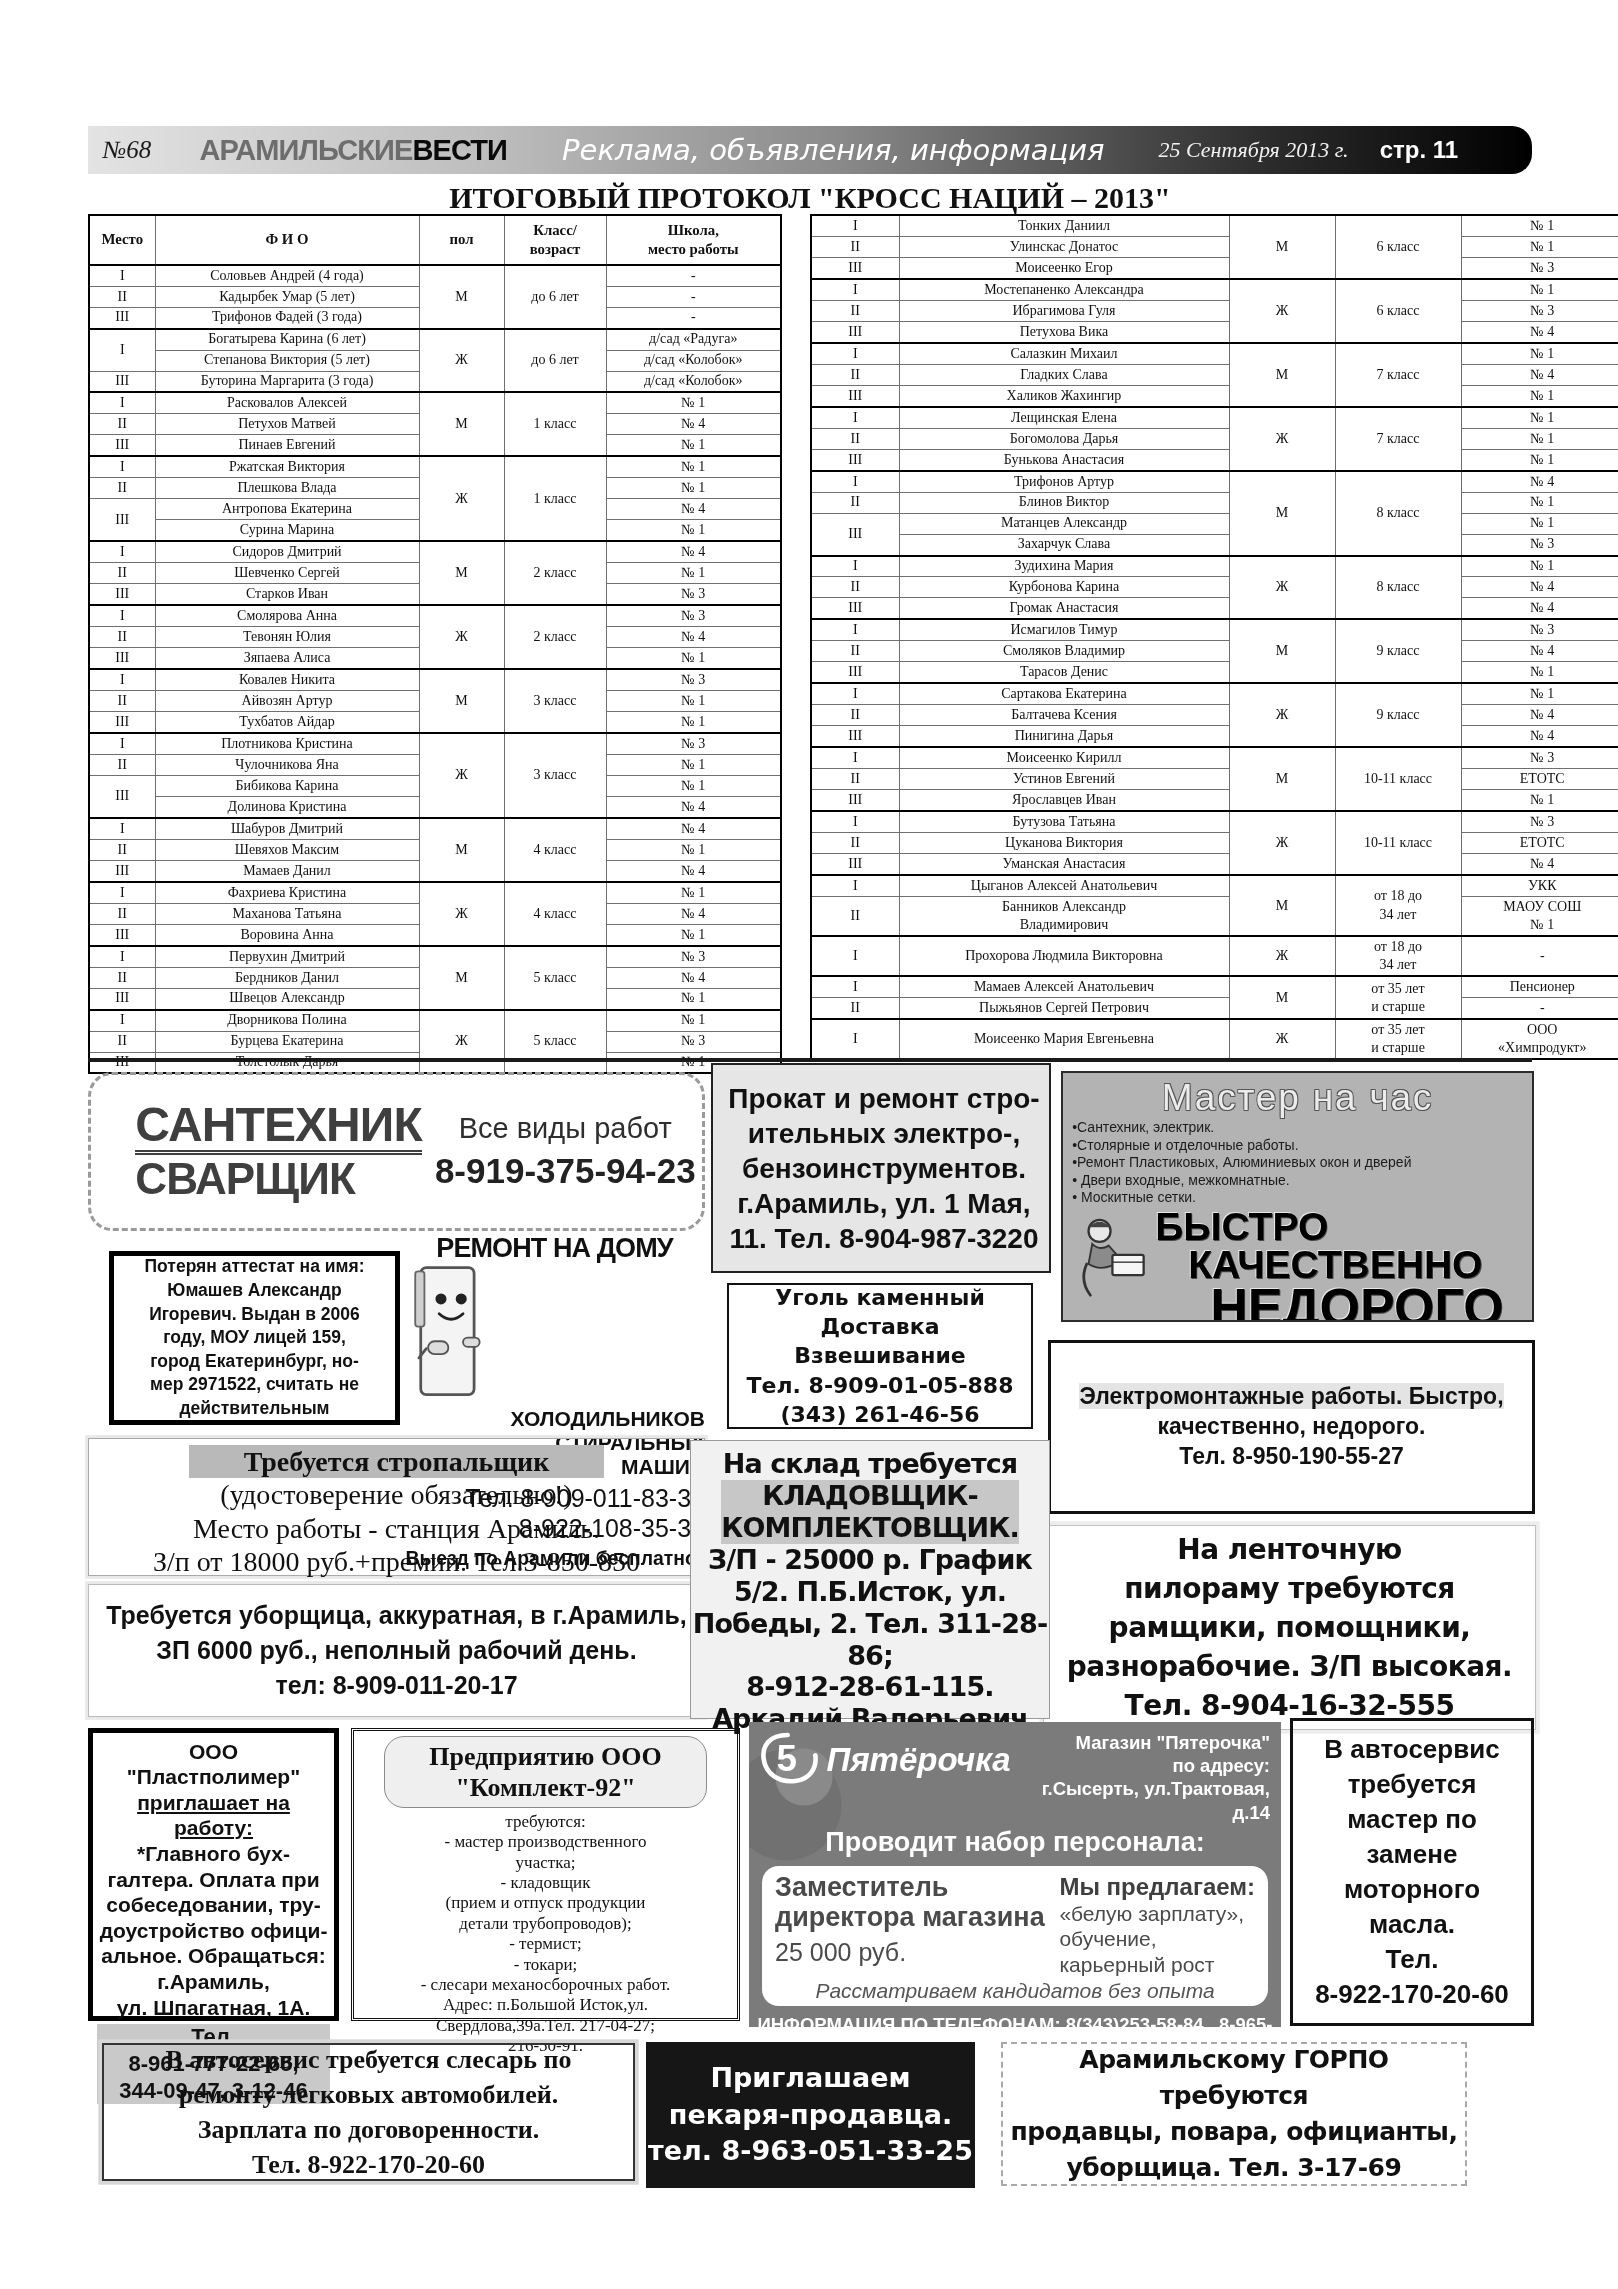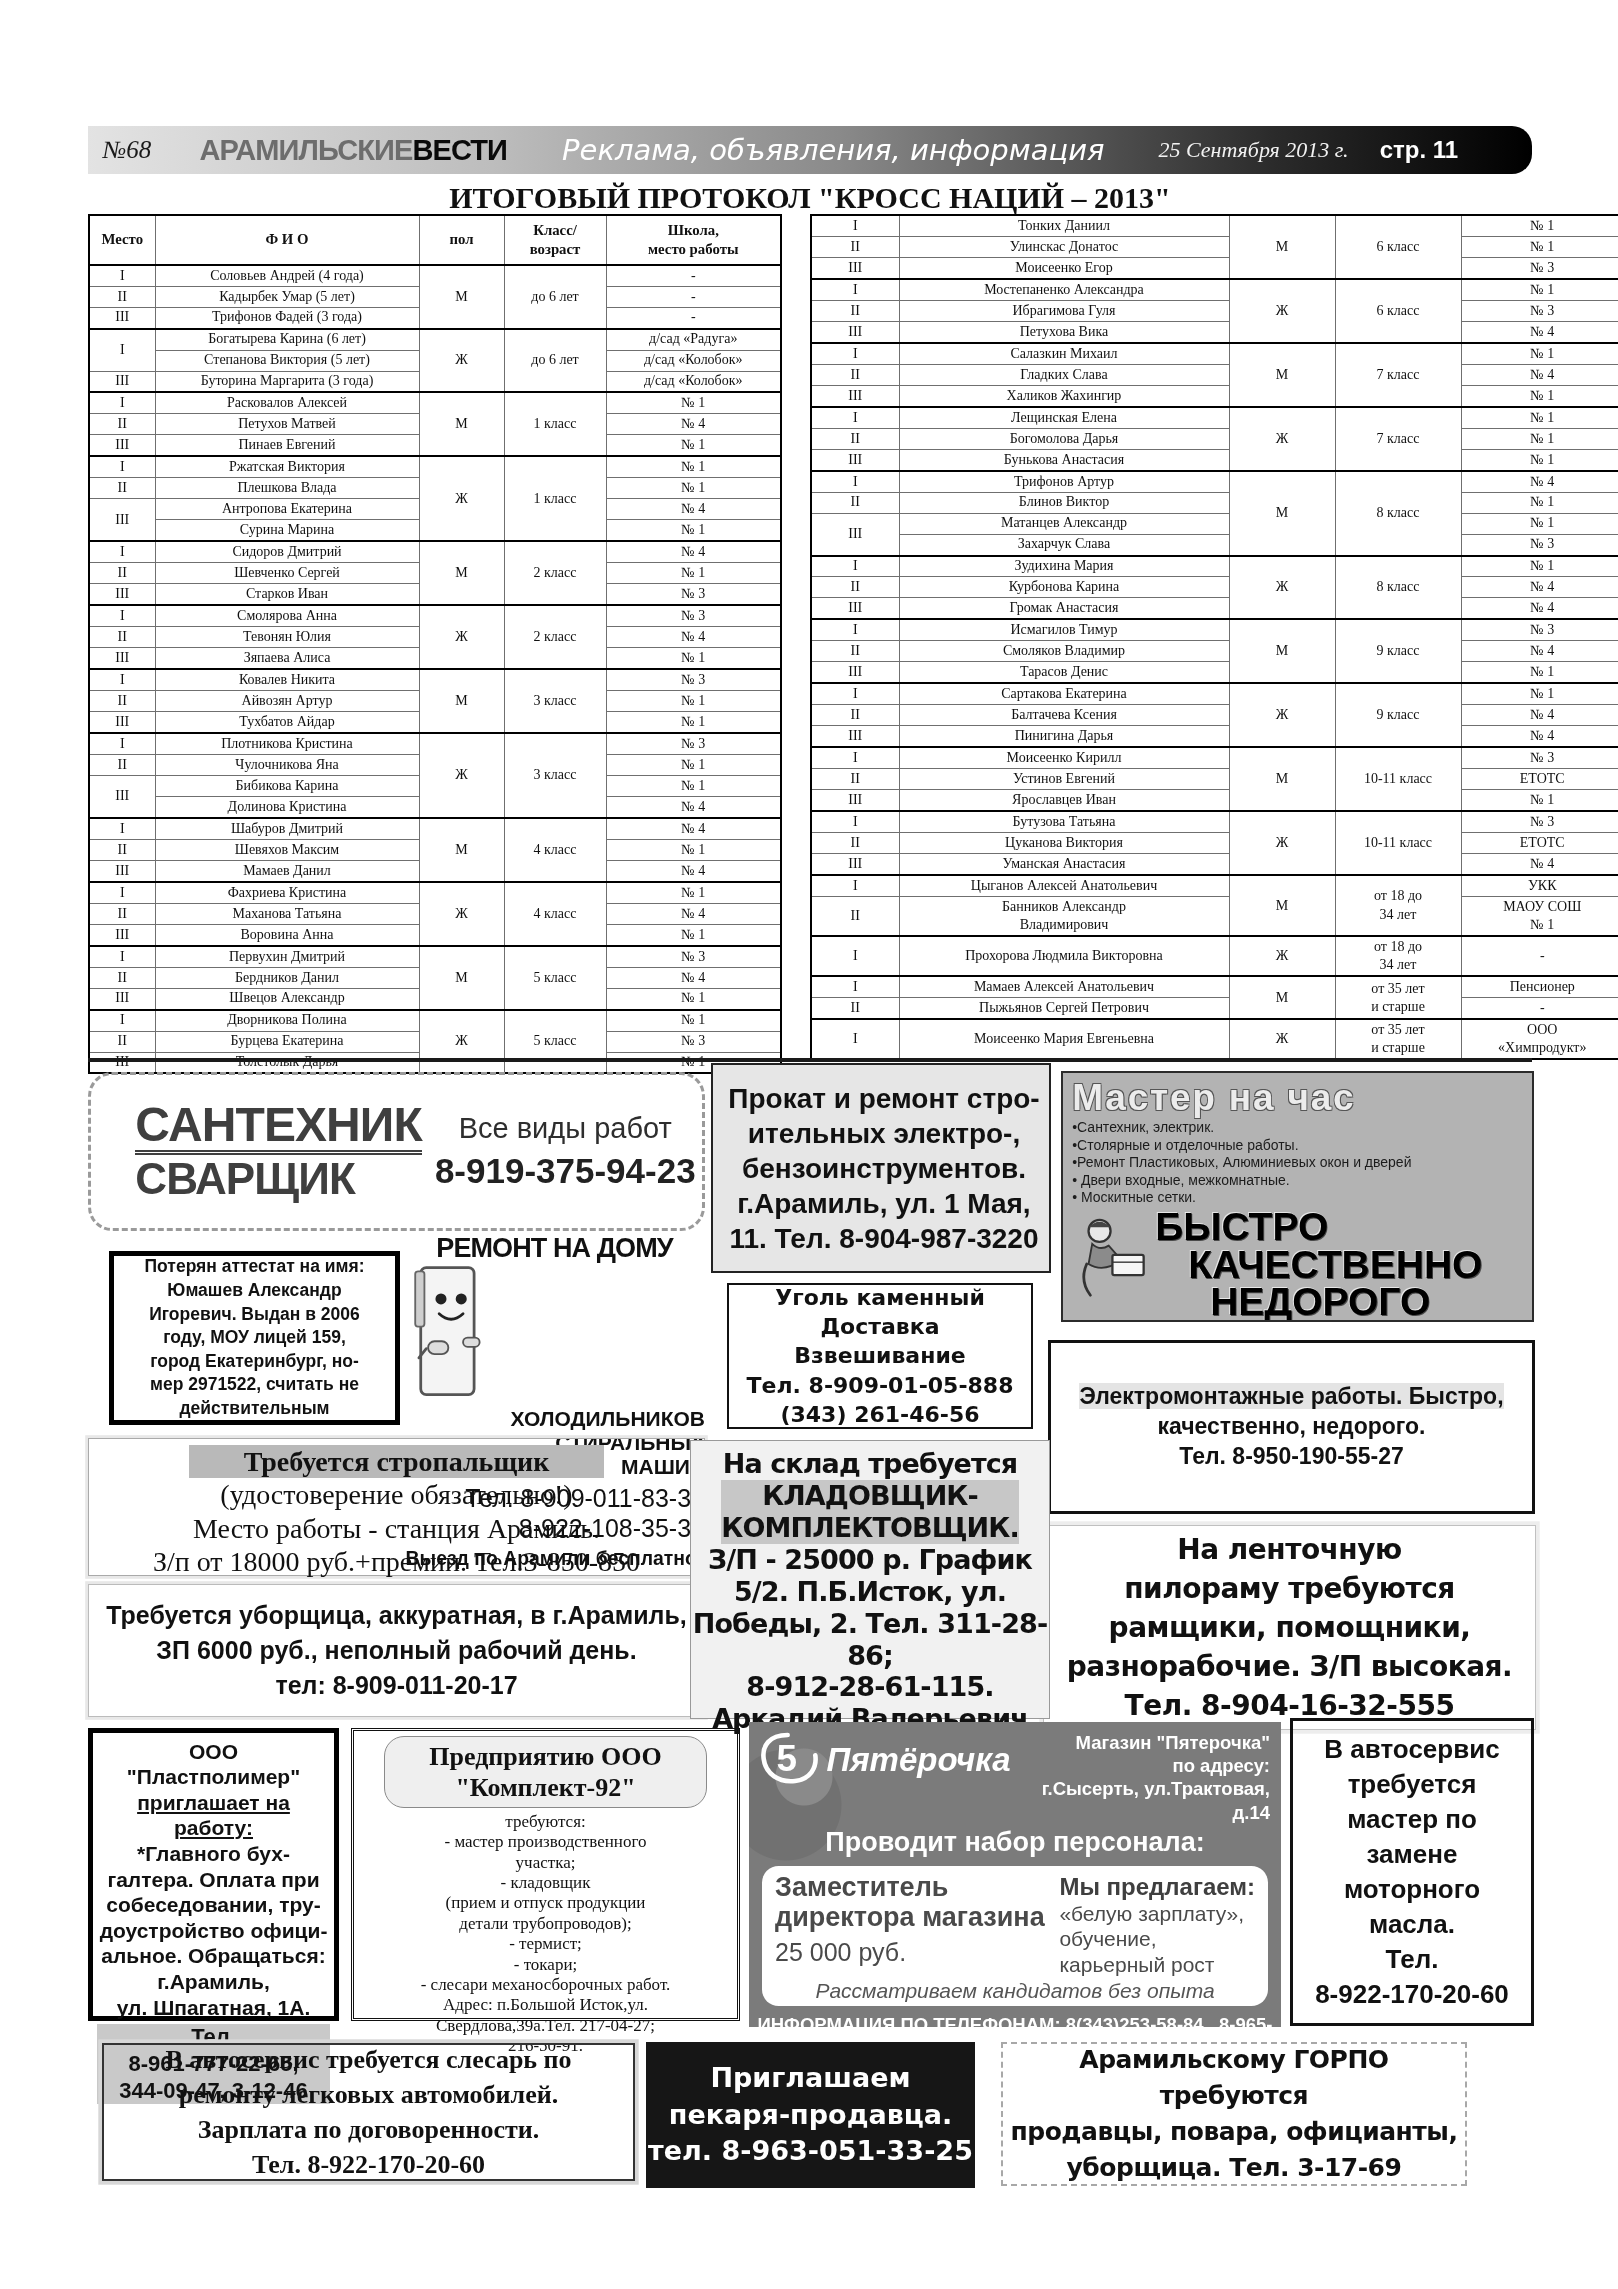--- a/index.html
+++ b/index.html
@@ -67,28 +67,28 @@
     display:flex;align-items:center;justify-content:center;text-align:center;padding-left:6px;}
 
   
   .ad-ugol{left:727px;top:1283px;width:306px;height:146px;border:2.8px solid #111;background:#fff;
     font-family:"DejaVu Sans",sans-serif;font-weight:bold;font-size:22px;line-height:1.32;
     display:flex;align-items:center;justify-content:center;text-align:center;}
 
   
   .ad-master{left:1061px;top:1071px;width:473px;height:251px;background:#b3b3b3;border:2.8px solid #2b2b2b;
     font-family:"Liberation Sans",sans-serif;padding:5.5px 9.2px;overflow:hidden;}
-  .mas-title{font-size:37px;font-weight:bold;color:#ececec;
+  .mas-title{text-align:center;font-size:37px;font-weight:normal;color:#ececec;
     text-shadow:0.9px 0.9px 0 #555,-0.9px -0.9px 0 #555,0.9px -0.9px 0 #555,-0.9px 0.9px 0 #555;letter-spacing:1.8px;line-height:1;}
   .mas-bullets{font-size:14px;color:#1c1c1c;line-height:1.25;margin-top:3.7px;}
   .mas-bigwrap{position:relative;margin-top:1.8px;}
   .mas-worker{position:absolute;left:0;top:5.5px;}
   .mas-big{margin-left:83px;font-weight:bold;color:#000000;line-height:0.95;
     text-shadow:0.9px 0.9px 0 #4a4a4a,-0.9px -0.9px 0 #e8e8e8;}
-  .mas-b1{font-size:39px;} .mas-b2{font-size:39px;margin-left:33px;} .mas-b3{font-size:39px;margin-left:55px;}
+  .mas-b1{font-size:39px;} .mas-b2{font-size:39px;margin-left:33px;} .mas-b3{font-size:52px;margin-left:55px;}
   .mas-contact{font-size:27px;color:#1a1a1a;margin-top:1.8px;letter-spacing:0.9px;}
 
   
   .ad-elektro{left:1048px;top:1340px;width:487px;height:174px;border:3.7px solid #111;background:#fff;
     font-family:"Liberation Sans",sans-serif;font-weight:bold;font-size:23px;line-height:1.3;
     display:flex;align-items:center;justify-content:center;text-align:center;}
   .ele-hl{background:#e4e4e4;}
 
   
   .ad-pilorama{left:1043px;top:1525px;width:493px;height:205px;border:1.8px solid #c0c0c0;box-shadow:0 0 0 3.7px #ededed;

